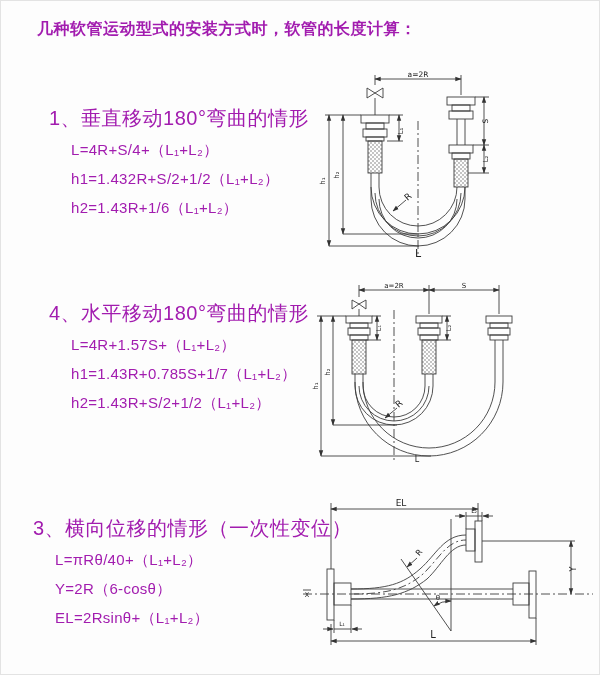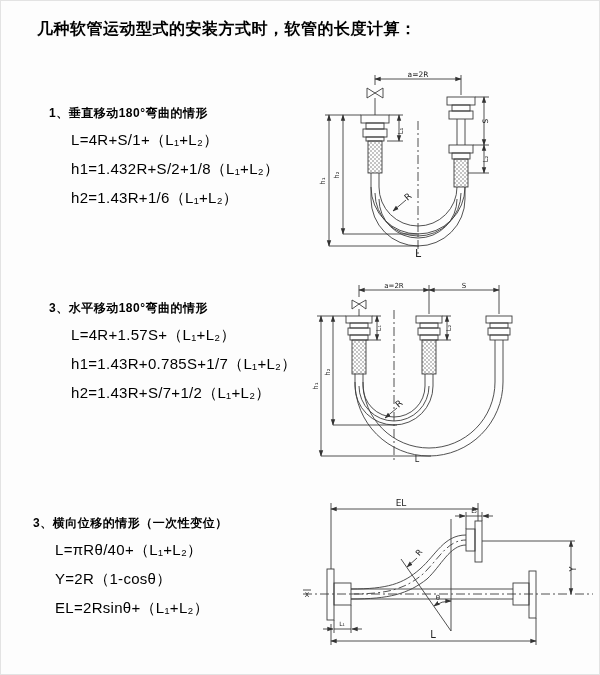--- a/index.html
+++ b/index.html
@@ -1,44 +1,44 @@
 <!DOCTYPE html>
 <html><head>
 <meta charset="utf-8">
 <style>
   html,body{margin:0;padding:0;background:#fff;}
   .page{
     position:relative;width:600px;height:675px;background:#fdfdfd;
-    font-family:"Liberation Sans","DejaVu Sans",sans-serif;color:#000000;
+    font-family:"Liberation Sans","DejaVu Sans",sans-serif;color:#a21caf;
     overflow:hidden;box-sizing:border-box;border:1px solid #e3e3e3;
   }
   .title{position:absolute;left:36px;top:18px;font-size:16px;font-weight:bold;letter-spacing:.5px;}
   .sec-text{position:absolute;}
   .sec1-text{left:48px;top:104px;}
   .sec2-text{left:48px;top:299px;}
   .sec3-text{left:32px;top:514px;}
-  .heading{font-size:12px;font-weight:bold;margin-bottom:3px;letter-spacing:.5px;}
+  .heading{font-size:20px;font-weight:normal;margin-bottom:3px;letter-spacing:.5px;}
   .formula{font-size:15px;line-height:29px;padding-left:22px;letter-spacing:.3px;}
   svg.diagram{position:absolute;}
   .d1{left:312px;top:68px;width:280px;height:190px;}
   .d2{left:306px;top:281px;width:280px;height:182px;}
   .d3{left:298px;top:498px;width:298px;height:160px;}
   svg text{fill:#222;font-family:"DejaVu Sans","Liberation Sans",sans-serif;}
 </style>
 </head>
 <body>
 
 <div class="page">
 
   <div class="title">几种软管运动型式的安装方式时，软管的长度计算：</div>
 
   <div class="sec-text sec1-text">
     <div class="heading">1、垂直移动180°弯曲的情形</div>
-    <div class="formula">L=4R+S/1+（L₁+L₂）</div>
-    <div class="formula">h1=1.432R+S/2+1/8（L₁+L₂）</div>
+    <div class="formula">L=4R+S/4+（L₁+L₂）</div>
+    <div class="formula">h1=1.432R+S/2+1/2（L₁+L₂）</div>
     <div class="formula">h2=1.43R+1/6（L₁+L₂）</div>
   </div>
 
   <svg class="diagram d1" viewBox="0 0 280 190">
     <defs>
       <pattern id="braid1" width="4" height="4" patternUnits="userSpaceOnUse">
         <path d="M0,4L4,0M0,0L4,4" stroke="#8a8a8a" stroke-width="0.5"></path>
       </pattern>
       <marker id="ar1" viewBox="0 0 10 10" refX="9" refY="5" markerWidth="7" markerHeight="7" orient="auto-start-reverse">
         <path d="M0,1.5L10,5L0,8.5z" fill="#333"></path>
@@ -91,24 +91,24 @@
     <text x="90" y="62" font-size="7" text-anchor="middle" transform="rotate(-90 90 62)">L₁</text>
     <text x="175" y="52" font-size="7.5" text-anchor="middle" transform="rotate(-90 175 52)">S</text>
     <text x="175" y="90" font-size="7" text-anchor="middle" transform="rotate(-90 175 90)">L₂</text>
     <text x="12" y="112" font-size="7" text-anchor="middle" transform="rotate(-90 12 112)">h₁</text>
     <text x="26" y="106" font-size="7" text-anchor="middle" transform="rotate(-90 26 106)">h₂</text>
     <text x="97" y="130" font-size="9" text-anchor="middle" transform="rotate(-40 97 130)">R</text>
     <text x="105" y="188" font-size="11" text-anchor="middle">L</text>
   </svg>
 
   <div class="sec-text sec2-text">
-    <div class="heading">3、水平移动180°弯曲的情形</div>
+    <div class="heading">4、水平移动180°弯曲的情形</div>
     <div class="formula">L=4R+1.57S+（L₁+L₂）</div>
     <div class="formula">h1=1.43R+0.785S+1/7（L₁+L₂）</div>
-    <div class="formula">h2=1.43R+S/7+1/2（L₁+L₂）</div>
+    <div class="formula">h2=1.43R+S/2+1/2（L₁+L₂）</div>
   </div>
 
   <svg class="diagram d2" viewBox="0 0 280 182">
     <defs>
       <pattern id="braid2" width="4" height="4" patternUnits="userSpaceOnUse">
         <path d="M0,4L4,0M0,0L4,4" stroke="#8a8a8a" stroke-width="0.5"></path>
       </pattern>
       <marker id="ar2" viewBox="0 0 10 10" refX="9" refY="5" markerWidth="7" markerHeight="7" orient="auto-start-reverse">
         <path d="M0,1.5L10,5L0,8.5z" fill="#333"></path>
       </marker>
@@ -166,21 +166,21 @@
     <text x="144" y="46" font-size="6.5" text-anchor="middle" transform="rotate(-90 144 46)">L₂</text>
     <text x="11" y="104" font-size="7" text-anchor="middle" transform="rotate(-90 11 104)">h₁</text>
     <text x="23" y="90" font-size="7" text-anchor="middle" transform="rotate(-90 23 90)">h₂</text>
     <text x="94" y="124" font-size="9" text-anchor="middle" transform="rotate(-40 94 124)">R</text>
     <text x="110" y="180" font-size="8" text-anchor="middle">L</text>
   </svg>
 
   <div class="sec-text sec3-text">
     <div class="heading">3、横向位移的情形（一次性变位）</div>
     <div class="formula">L=πRθ/40+（L₁+L₂）</div>
-    <div class="formula">Y=2R（1-cosθ）</div>
+    <div class="formula">Y=2R（6-cosθ）</div>
     <div class="formula">EL=2Rsinθ+（L₁+L₂）</div>
   </div>
 
   <svg class="diagram d3" viewBox="0 0 298 160">
     <defs>
       <marker id="ar3" viewBox="0 0 10 10" refX="9" refY="5" markerWidth="7" markerHeight="7" orient="auto-start-reverse">
         <path d="M0,1.5L10,5L0,8.5z" fill="#333"></path>
       </marker>
     </defs>
     <g stroke="#3d3d3d" stroke-width="0.9" fill="none">

